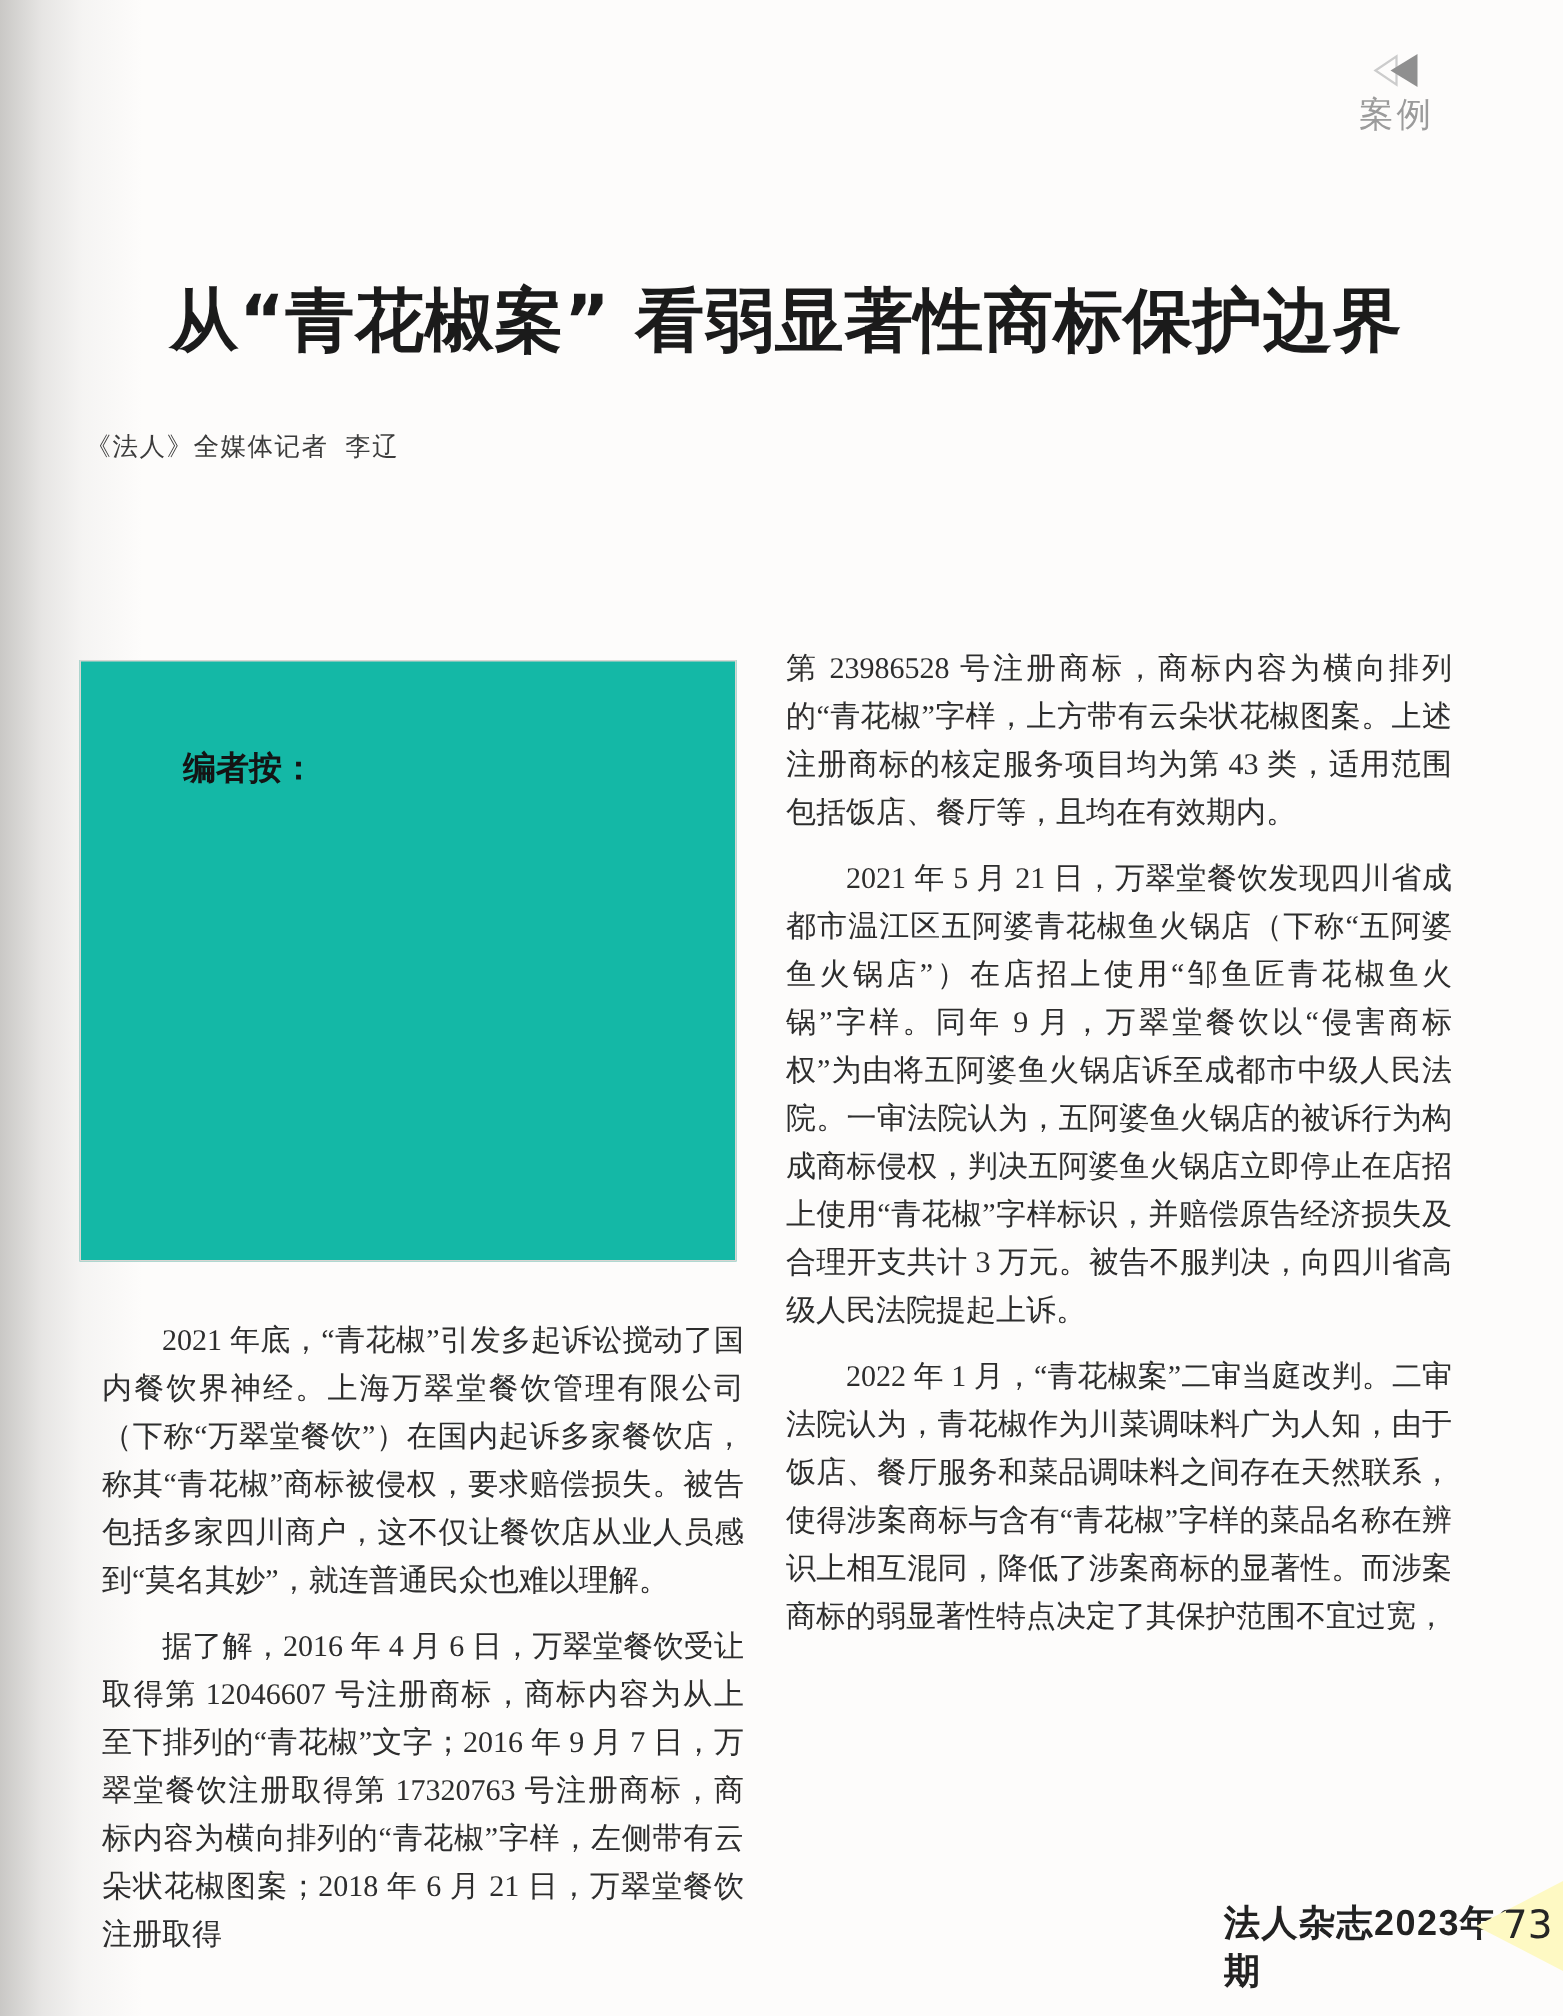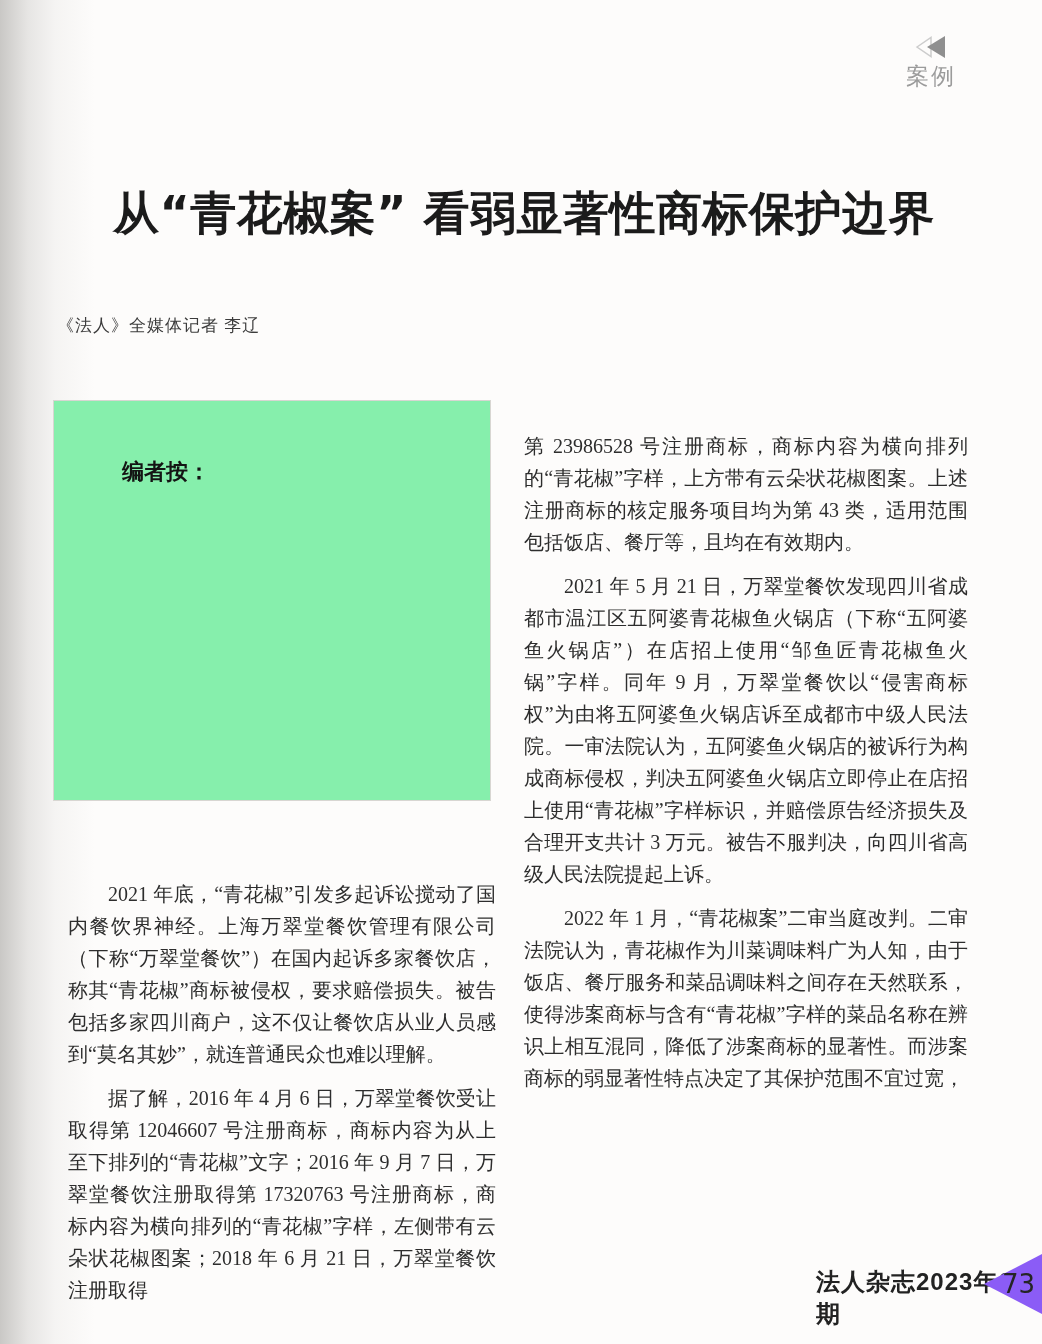--- a/index.html
+++ b/index.html
@@ -56,36 +56,35 @@
     color: #1b1b1b;
     white-space: nowrap;
     letter-spacing: 0.5px;
     text-align: center;
   }
 
   .byline {
     position: absolute;
     left: 57px;
     top: 286px;
-    font-family: Liberation Serif, serif;
+    font-family: Liberation Mono, monospace;
     font-size: 17px;
     color: #3c3c3c;
     letter-spacing: 1px;
-    margin-top: 28px;
   }
 
   .editor-box {
     position: absolute;
     left: 53px;
-    top: 400px;
+    top: 440px;
     width: 438px;
     height: 401px;
     box-sizing: border-box;
     border: 1px solid #d8d6d2;
-    background: #86efac;
+    background: #14b8a6;
     padding: 56px 30px 0 30px;
   }
   .editor-heading {
     margin: 0 0 12px 38px;
     font-family: "Liberation Sans", "DejaVu Sans", sans-serif;
     font-weight: bold;
     font-size: 22px;
     color: #141414;
   }
   .editor-body {
@@ -121,21 +120,21 @@
     color: #222222;
     margin-left: 28px;
   }
   .page-number-tab {
     position: absolute;
     left: 984px;
     top: 1254px;
     width: 58px;
     height: 60px;
     box-sizing: border-box;
-    background: #8b5cf6;
+    background: #fef9c3;
     clip-path: polygon(0 50%, 100% 0, 100% 100%);
     display: flex;
     align-items: center;
     justify-content: flex-end;
     padding-right: 7px;
     font-family: "DejaVu Sans", "Liberation Sans", sans-serif;
     font-size: 26px;
     color: #252525;
   }
 </style>

